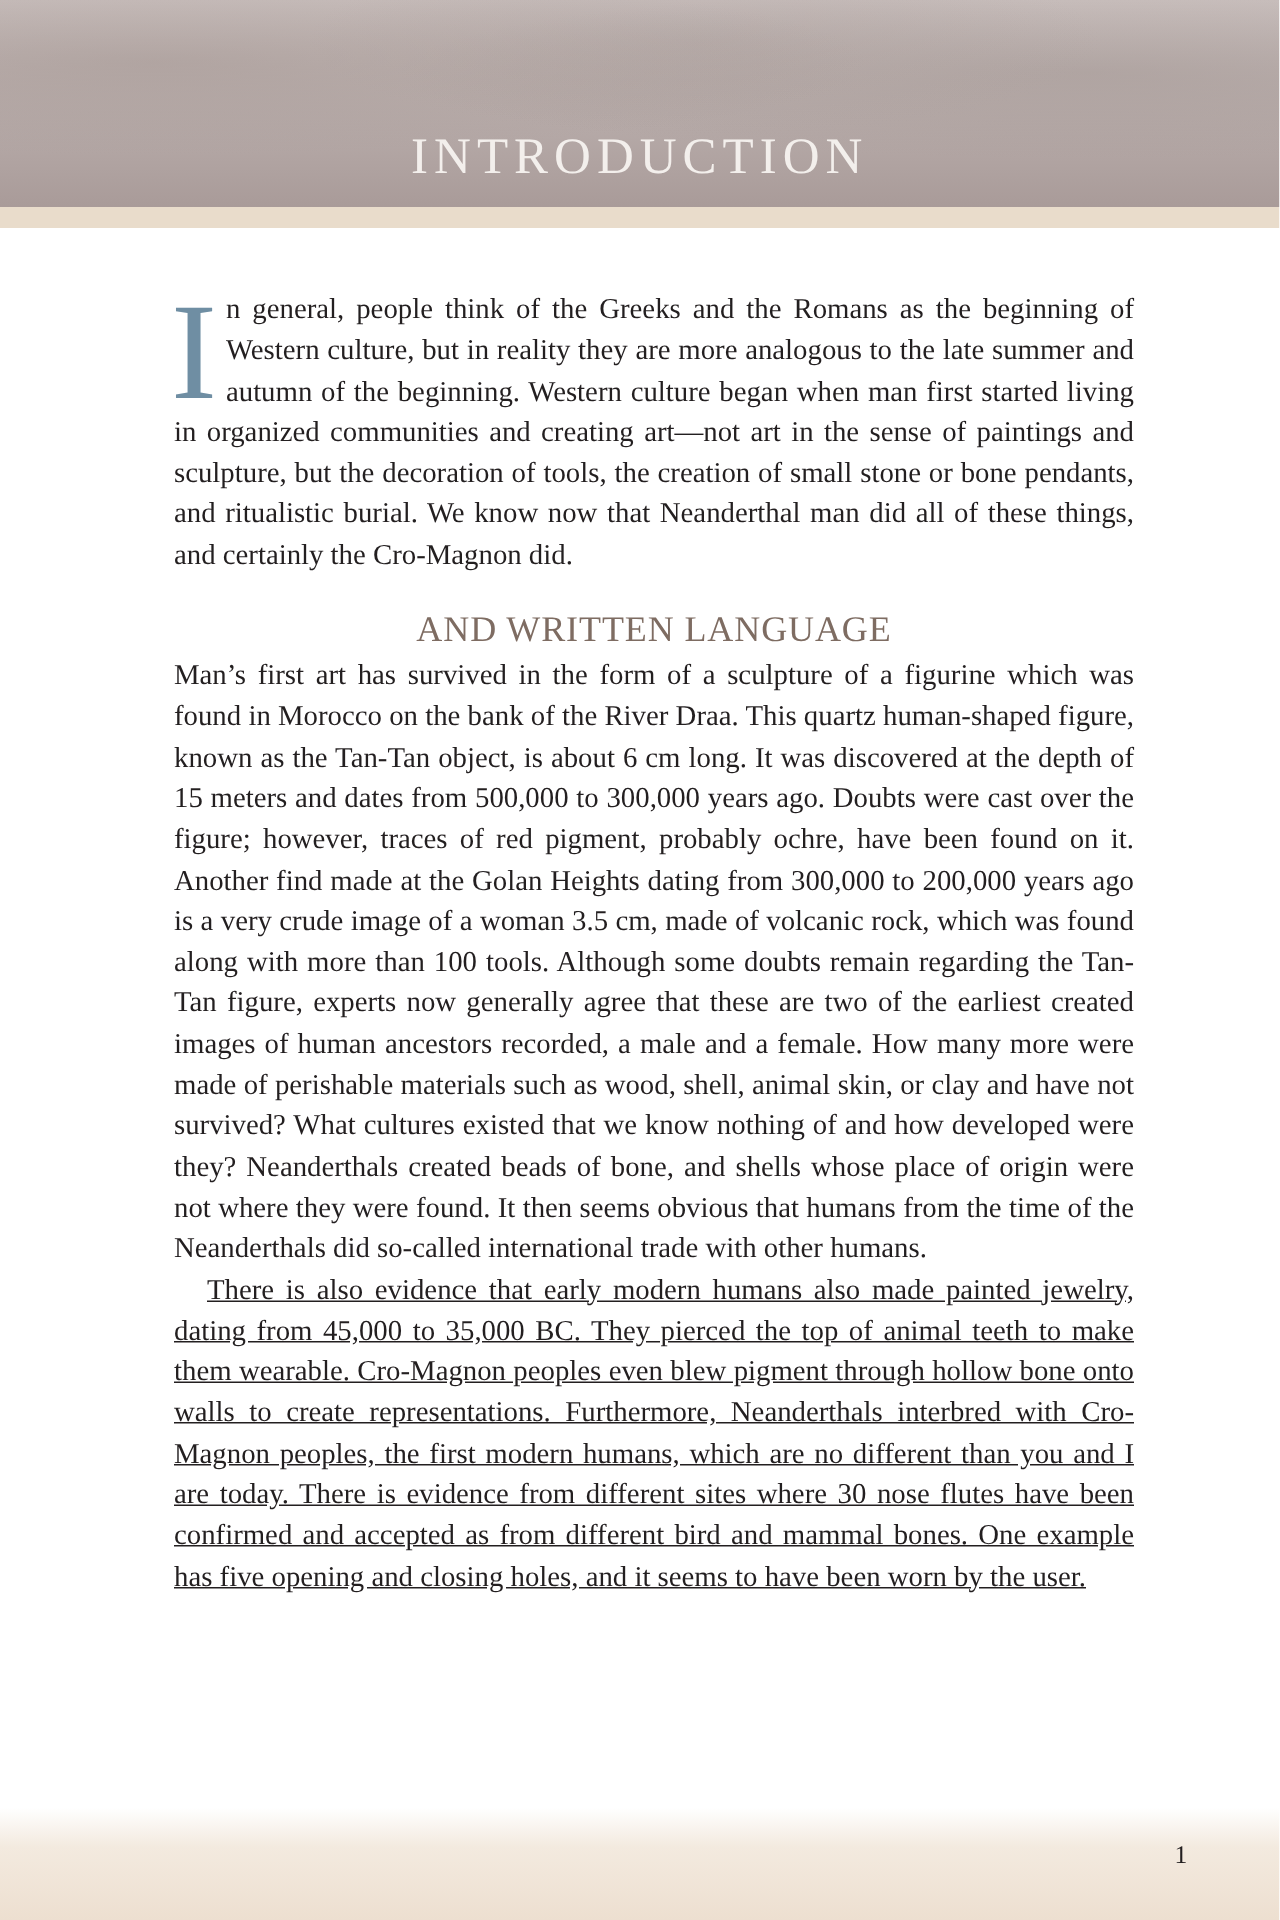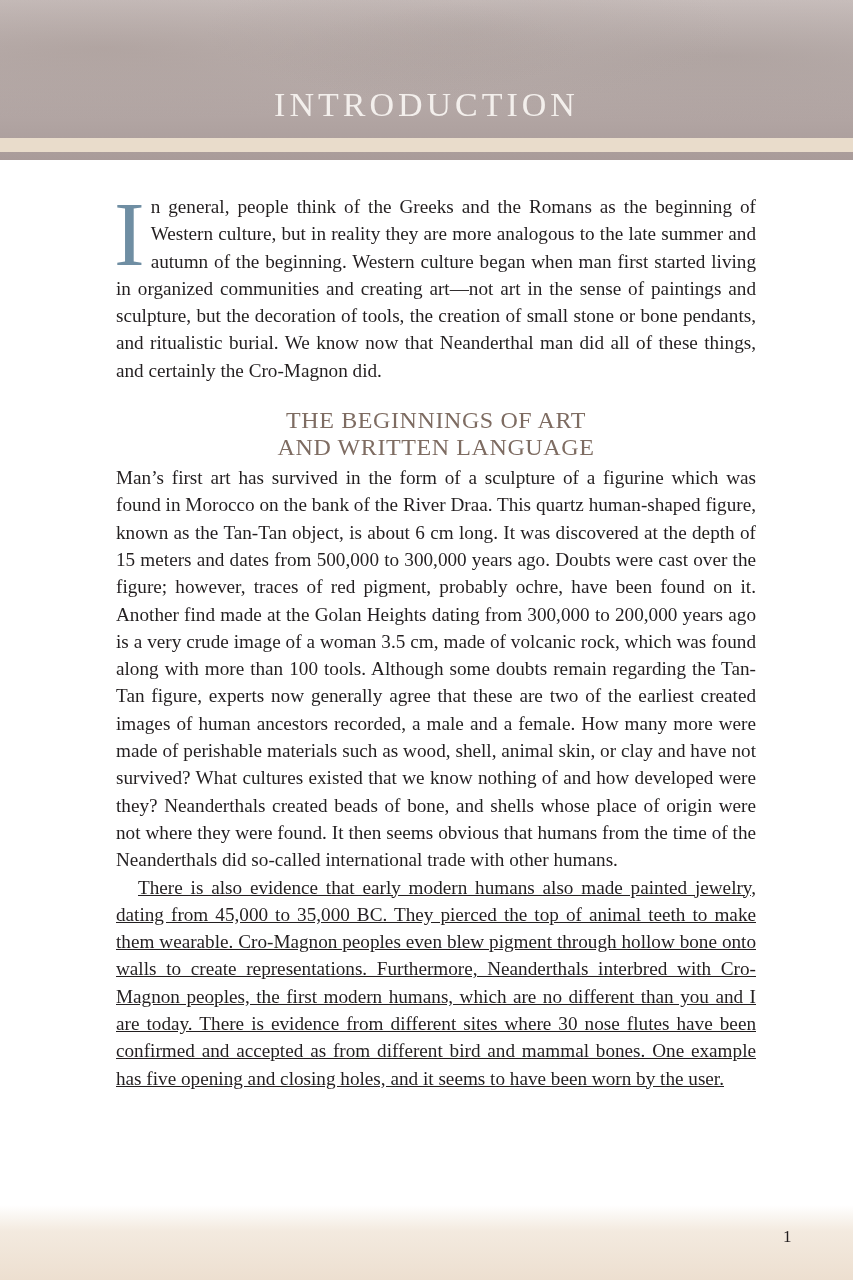--- a/index.html
+++ b/index.html
@@ -3,21 +3,21 @@
 <meta charset="utf-8">
 <style>
   html, body { margin: 0; padding: 0; }
   body {
     width: 853px; height: 1280px; position: relative; overflow: hidden;
     background: #ffffff;
     font-family: "Liberation Serif", "DejaVu Serif", serif;
     color: #231f20;
   }
   .header-banner {
-    position: absolute; left: 0; top: 0; width: 853px; height: 160px;
+    position: absolute; left: 0; top: 0; width: 853px; height: 138px;
     background:
       radial-gradient(ellipse at 12% 30%, rgba(150,135,130,0.35), transparent 45%),
       radial-gradient(ellipse at 55% 20%, rgba(170,158,155,0.35), transparent 40%),
       radial-gradient(ellipse at 85% 35%, rgba(150,138,134,0.35), transparent 45%),
       linear-gradient(180deg, #c9bfbd 0%, #b6aaa8 60%, #a99b99 100%);
   }
   .header-banner .title {
     position: absolute; left: 0; right: 0; top: 86px;
     text-align: center; font-size: 34px; letter-spacing: 4px;
     color: #f3efec; font-family: "Liberation Serif", serif;
@@ -55,21 +55,20 @@
   <div class="title">INTRODUCTION</div>
 </div>
 <div class="header-strip"></div>
 
 <div class="content">
   <p>
     <span class="dropcap">I</span><span>n general, people think of the Greeks and the Romans as the beginning of Western culture, but in reality they are more analogous to the late summer and autumn of the beginning. Western culture began when man first started living in organized communities and creating art—not art in the sense of paintings and sculpture, but the decoration of tools, the creation of small stone or bone pendants, and ritualistic burial. We know now that Neanderthal man did all of these things, and certainly the Cro-Magnon did.</span>
   </p>
 
   <div class="section-heading">
-    <div>THE BEGINNINGS OF ART</div>
     <div>AND WRITTEN LANGUAGE</div>
   </div>
 
   <p>Man’s first art has survived in the form of a sculpture of a figurine which was found in Morocco on the bank of the River Draa. This quartz human-shaped figure, known as the Tan-Tan object, is about 6 cm long. It was discovered at the depth of 15 meters and dates from 500,000 to 300,000 years ago. Doubts were cast over the figure; however, traces of red pigment, probably ochre, have been found on it. Another find made at the Golan Heights dating from 300,000 to 200,000 years ago is a very crude image of a woman 3.5 cm, made of volcanic rock, which was found along with more than 100 tools. Although some doubts remain regarding the Tan-Tan figure, experts now generally agree that these are two of the earliest created images of human ancestors recorded, a male and a female. How many more were made of perishable materials such as wood, shell, animal skin, or clay and have not survived? What cultures existed that we know nothing of and how developed were they? Neanderthals created beads of bone, and shells whose place of origin were not where they were found. It then seems obvious that humans from the time of the Neanderthals did so-called international trade with other humans.</p>
   <p class="indent">There is also evidence that early modern humans also made painted jewelry, dating from 45,000 to 35,000 BC. They pierced the top of animal teeth to make them wearable. Cro-Magnon peoples even blew pigment through hollow bone onto walls to create representations. Furthermore, Neanderthals interbred with Cro-Magnon peoples, the first modern humans, which are no different than you and I are today. There is evidence from different sites where 30 nose flutes have been confirmed and accepted as from different bird and mammal bones. One example has five opening and closing holes, and it seems to have been worn by the user.</p>
 </div>
 
 <div class="footer-band"></div>
 <div class="page-number">1</div>
 

